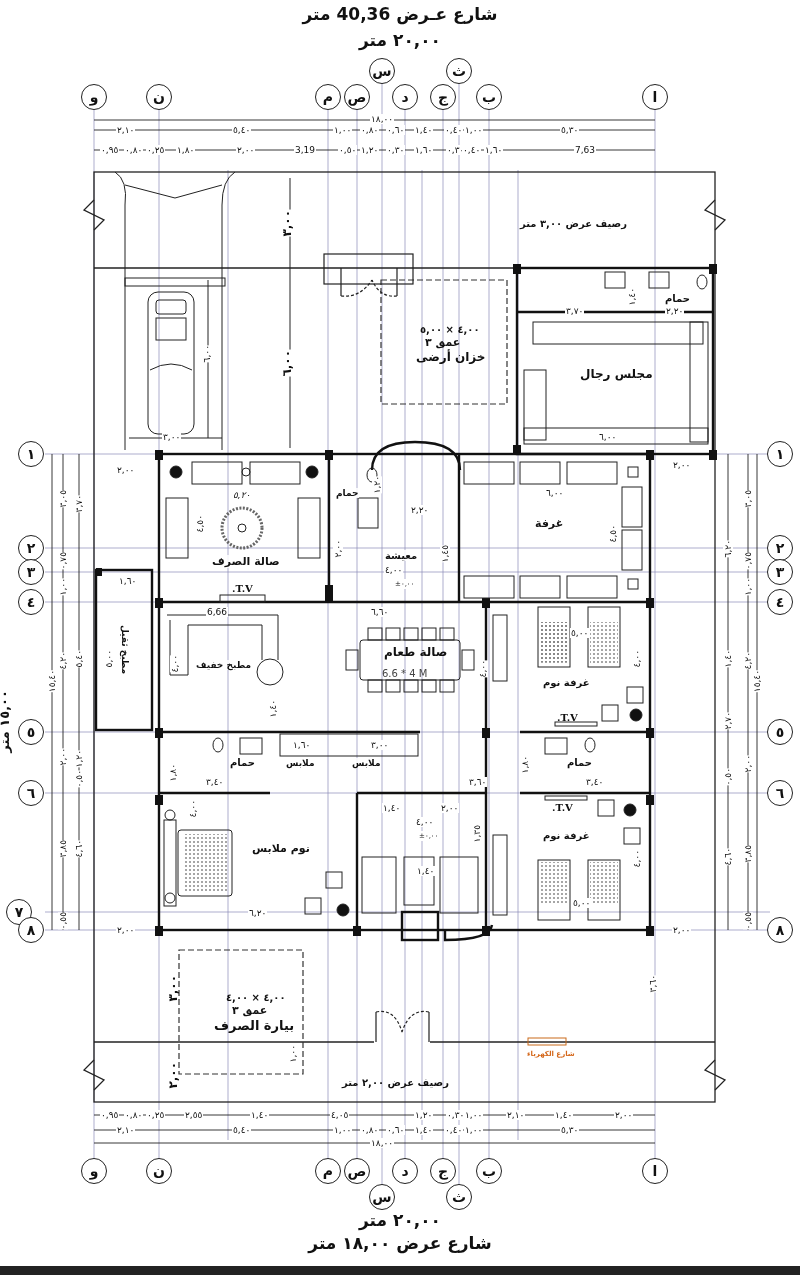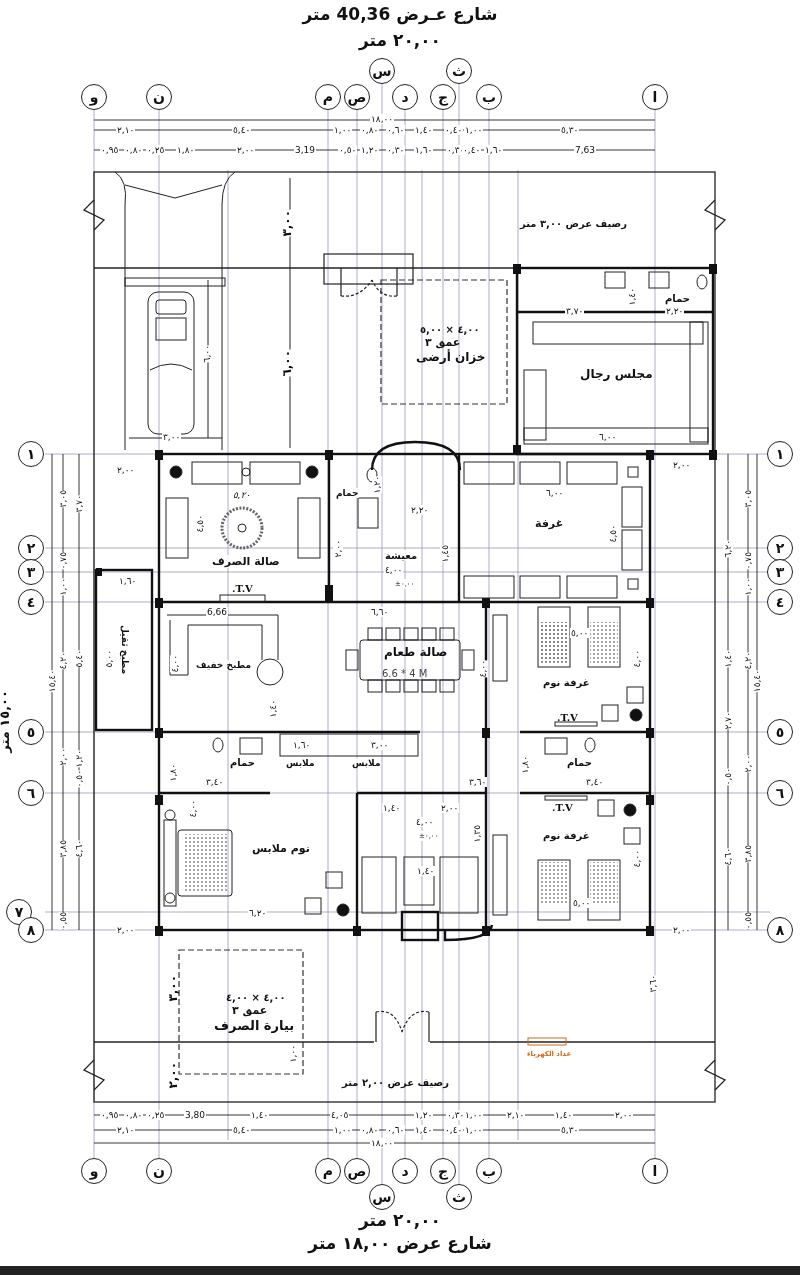--- a/index.html
+++ b/index.html
@@ -322,21 +322,21 @@
 <div class="dimtxt" style="left:386px;top:145px;">٠,٣٠</div>
 <div class="dimtxt" style="left:414px;top:145px;">١,٦٠</div>
 <div class="dimtxt" style="left:446px;top:145px;">٠,٣٠</div>
 <div class="dimtxt" style="left:462px;top:145px;">٠,٤٠</div>
 <div class="dimtxt" style="left:484px;top:145px;">١,٦٠</div>
 <div class="dimtxt" style="left:574px;top:145px;">7,63</div>
 
 <div class="dimtxt" style="left:100px;top:1110px;">٠,٩٥</div>
 <div class="dimtxt" style="left:124px;top:1110px;">٠,٨٠</div>
 <div class="dimtxt" style="left:146px;top:1110px;">٠,٢٥</div>
-<div class="dimtxt" style="left:184px;top:1110px;">3,80</div>
+<div class="dimtxt" style="left:184px;top:1110px;">٢,٥٥</div>
 <div class="dimtxt" style="left:250px;top:1110px;">١,٤٠</div>
 <div class="dimtxt" style="left:330px;top:1110px;">٤,٠٥</div>
 <div class="dimtxt" style="left:414px;top:1110px;">١,٢٠</div>
 <div class="dimtxt" style="left:446px;top:1110px;">٠,٣٠</div>
 <div class="dimtxt" style="left:464px;top:1110px;">١,٠٠</div>
 <div class="dimtxt" style="left:506px;top:1110px;">٢,١٠</div>
 <div class="dimtxt" style="left:554px;top:1110px;">١,٤٠</div>
 <div class="dimtxt" style="left:614px;top:1110px;">٢,٠٠</div>
 
 <div class="dimtxt" style="left:116px;top:1125px;">٢,١٠</div>
@@ -389,21 +389,21 @@
 <div class="lbl" style="left:425px;top:336px;font-size:11px;">عمق ٣</div>
 <div class="lbl" style="left:416px;top:350px;font-size:12px;">خزان أرضى</div>
 
 <div class="lbl" style="left:226px;top:992px;font-size:10px;">٤,٠٠ × ٤,٠٠</div>
 <div class="lbl" style="left:232px;top:1004px;font-size:11px;">عمق ٣</div>
 <div class="lbl" style="left:214px;top:1018px;font-size:13px;">بيارة الصرف</div>
 <div class="vdim" style="left:168px;top:975px;font-size:12px;font-weight:bold;">٣,٠٠</div>
 <div class="vdim" style="left:168px;top:1062px;font-size:12px;font-weight:bold;">٢,٠٠</div>
 <div class="vdim" style="left:288px;top:1045px;">١,٠٠</div>
 <div class="vdim" style="left:648px;top:975px;">٣,٦٠</div>
-<div class="lbl" style="left:527px;top:1050px;font-size:7px;color:#d4671a;">عداد الكهرباء</div>
+<div class="lbl" style="left:527px;top:1050px;font-size:7px;color:#d4671a;">شارع الكهرباء</div>
 
 <div class="room" style="left:580px;top:367px;font-size:12px;">مجلس رجال</div>
 <div class="dimtxt" style="left:598px;top:432px;">٦,٠٠</div>
 <div class="dimtxt" style="left:565px;top:306px;">٣,٧٠</div>
 <div class="room" style="left:665px;top:293px;font-size:10px;">حمام</div>
 <div class="dimtxt" style="left:665px;top:306px;">٢,٢٠</div>
 <div class="vdim" style="left:627px;top:288px;">١,٤٠</div>
 
 <div class="room" style="left:212px;top:555px;">صالة الصرف</div>
 <div class="dimtxt" style="left:232px;top:490px;font-style:italic;">٥,٢٠</div>

